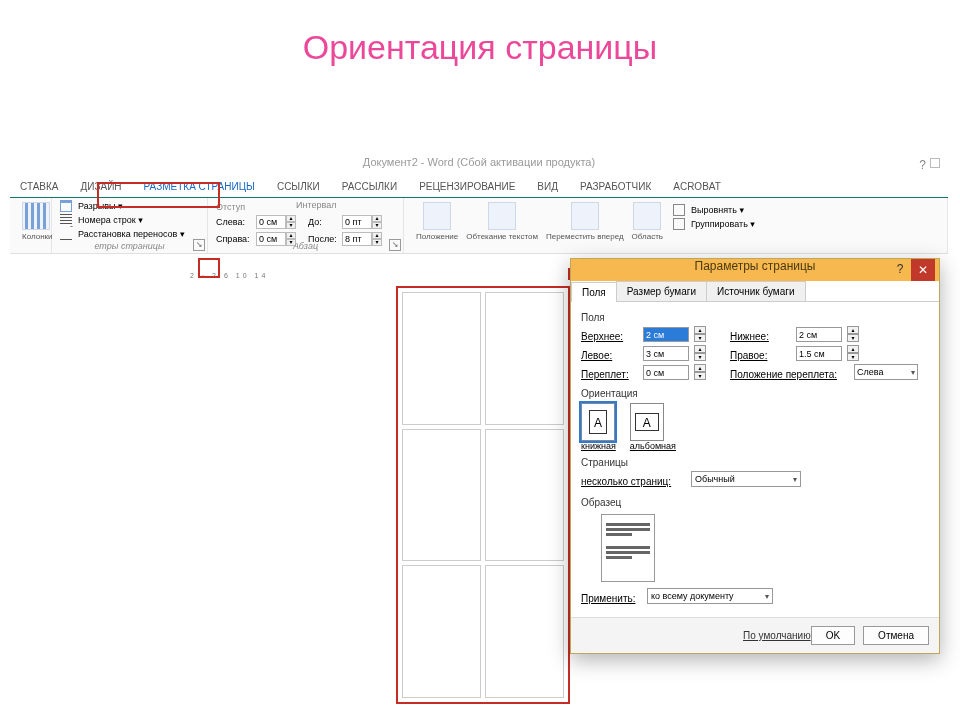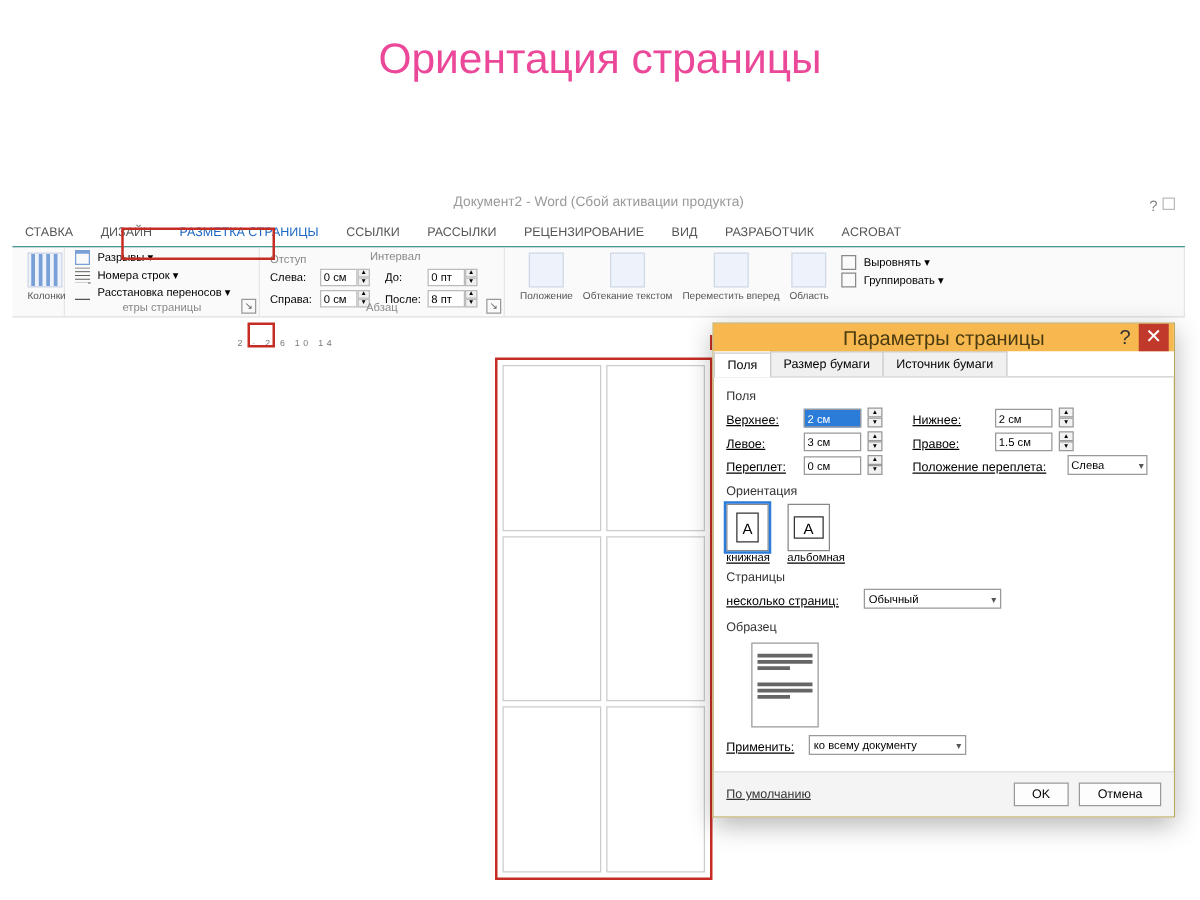--- a/index.html
+++ b/index.html
@@ -24,40 +24,40 @@
   .grow { display:flex; gap:6px; align-items:center; }
   .icon { width:12px; height:12px; display:inline-block; }
   .icon-break { border:1px solid #7aa0d8; border-top:3px solid #7aa0d8; }
   .icon-lines { background:linear-gradient(#555 1px, transparent 1px) 0 0/100% 3px; }
   .icon-hyph { border-bottom:1px solid #555; position:relative; }
   .icon-hyph::after { content:"-"; position:absolute; right:-1px; top:-7px; color:#555; }
   .spin { display:flex; align-items:center; }
   .spin input { width:30px; height:14px; font-size:9px; border:1px solid #bbb; padding:0 2px; }
   .spin .btns { display:flex; flex-direction:column; }
   .spin .btns span { width:10px; height:7px; border:1px solid #bbb; font-size:6px; line-height:5px; text-align:center; background:#f0f0f0; cursor:pointer;}
-  .grlabel { position:absolute; bottom:2px; left:0; right:0; text-align:center; font-size:9px; color:#888; }
+  .grlabel { position:absolute; bottom:2px; left:0; right:0; text-align:center; font-size:9px; color:#888;font-style:italic; }
   .launcher { position:absolute; right:2px; bottom:2px; width:12px; height:12px; border:1px solid #999; font-size:8px; text-align:center; line-height:10px; color:#666; cursor:pointer; }
   .rbicon { width:28px; height:28px; border:1px solid #cfd8e6; background:#eef3fb; margin:2px auto; }
   .rcol { text-align:center; padding:0 4px; }
   .rcol .txt { font-size:8px; color:#555; }
 
   
   .docarea { position:absolute; left:0; right:0; top:116px; bottom:0; background:#fff; }
   .ruler { position:absolute; left:180px; top:0; font-size:7px; color:#777; letter-spacing:3px; }
   .pages { position:absolute; left:386px; top:14px; width:174px; height:418px; border:2px solid #c52d24; background:#fff; display:grid; grid-template-columns:1fr 1fr; grid-template-rows:repeat(3,1fr); gap:4px; padding:4px; }
   .pg { border:1px solid #ccc; background:#fff; }
 
   
   .hl-tab { position:absolute; left:97px; top:182px; width:123px; height:26px; border:2px solid #c52d24; pointer-events:none; }
   .hl-launcher { position:absolute; left:198px; top:258px; width:22px; height:20px; border:2px solid #c52d24; pointer-events:none; }
   .redline { position:absolute; background:#c52d24; }
 
   
   .dialog { position:absolute; left:570px; top:258px; width:370px; background:#fff; border:1px solid #bda85a; box-shadow:0 6px 20px rgba(0,0,0,.3); font-size:10px; }
-  .dlg-title { background:#f6b84f; height:22px; display:flex; align-items:flex-end; justify-content:center; color:#4a3a10; position:relative; font-size:16px; }
+  .dlg-title { background:#f6b84f; height:22px; display:flex; align-items:flex-start; justify-content:center; color:#4a3a10; position:relative; font-size:12px; }
   .dlg-title .q { position:absolute; right:30px; top:3px; width:18px; height:16px; text-align:center; color:#333; cursor:pointer; }
   .dlg-title .x { position:absolute; right:4px; top:0; width:24px; height:22px; background:#c0392b; color:#fff; text-align:center; line-height:22px; cursor:pointer; }
   .dlg-tabs { display:flex; background:#fff; border-bottom:1px solid #ccc; }
   .dlg-tabs .dt { padding:4px 10px; font-size:10px; border:1px solid #ccc; border-bottom:0; margin-right:-1px; cursor:pointer; background:#f0f0f0; }
   .dlg-tabs .dt.active { background:#fff; position:relative; top:1px; }
   .dlg-body { padding:6px 10px 10px; }
   .sect { font-size:10px; color:#333; margin:4px 0 2px; }
   .frow { display:flex; align-items:flex-end; gap:6px; margin:3px 0; }
   .flabel { width:56px; font-size:10px; }
   .fval { width:46px; height:15px; border:1px solid #999; font-size:9px; padding:0 2px; }
@@ -68,21 +68,21 @@
   .dd { width:64px; height:16px; border:1px solid #999; font-size:9px; padding:0 2px; display:flex; align-items:center; justify-content:space-between; cursor:pointer; }
   .orient { display:flex; gap:14px; margin:4px 0 2px; }
   .obox { width:34px; height:38px; border:1px solid #888; display:flex; align-items:center; justify-content:center; cursor:pointer; }
   .obox.sel { outline:2px solid #2b7bd9; }
   .obox .pgimg { width:18px; height:24px; border:1px solid #333; font-size:12px; text-align:center; line-height:24px; }
   .obox.land .pgimg { width:24px; height:18px; line-height:18px; }
   .olabel { font-size:9px; text-align:left; text-decoration:underline; }
   .preview { width:54px; height:68px; border:1px solid #999; margin:6px 0 6px 20px; padding:6px 4px; }
   .preview .ln { height:3px; background:#666; margin:2px 0; }
   .preview .ln.short { width:60%; }
-  .dlg-foot { display:flex; justify-content:space-between; align-items:center; padding:8px 10px; border-top:1px solid #ddd; background:#f4f4f4; }
+  .dlg-foot { display:flex; justify-content:flex-end; align-items:center; padding:8px 10px; border-top:1px solid #ddd; background:#f4f4f4; }
   .btn { border:1px solid #999; background:#fdfdfd; padding:3px 14px; font-size:10px; cursor:pointer; }
   .link { text-decoration:underline; font-size:10px; color:#333; cursor:pointer; }
   .ddwide { border:1px solid #999; height:16px; width:110px; font-size:9px; display:flex; align-items:center; justify-content:space-between; padding:0 3px; cursor:pointer; }
   .chev { font-size:8px; color:#555; }
   .undln { text-decoration: underline; }
 </style>
 </head>
 <body>
 
 <div class="slide-title">Ориентация страницы</div>

